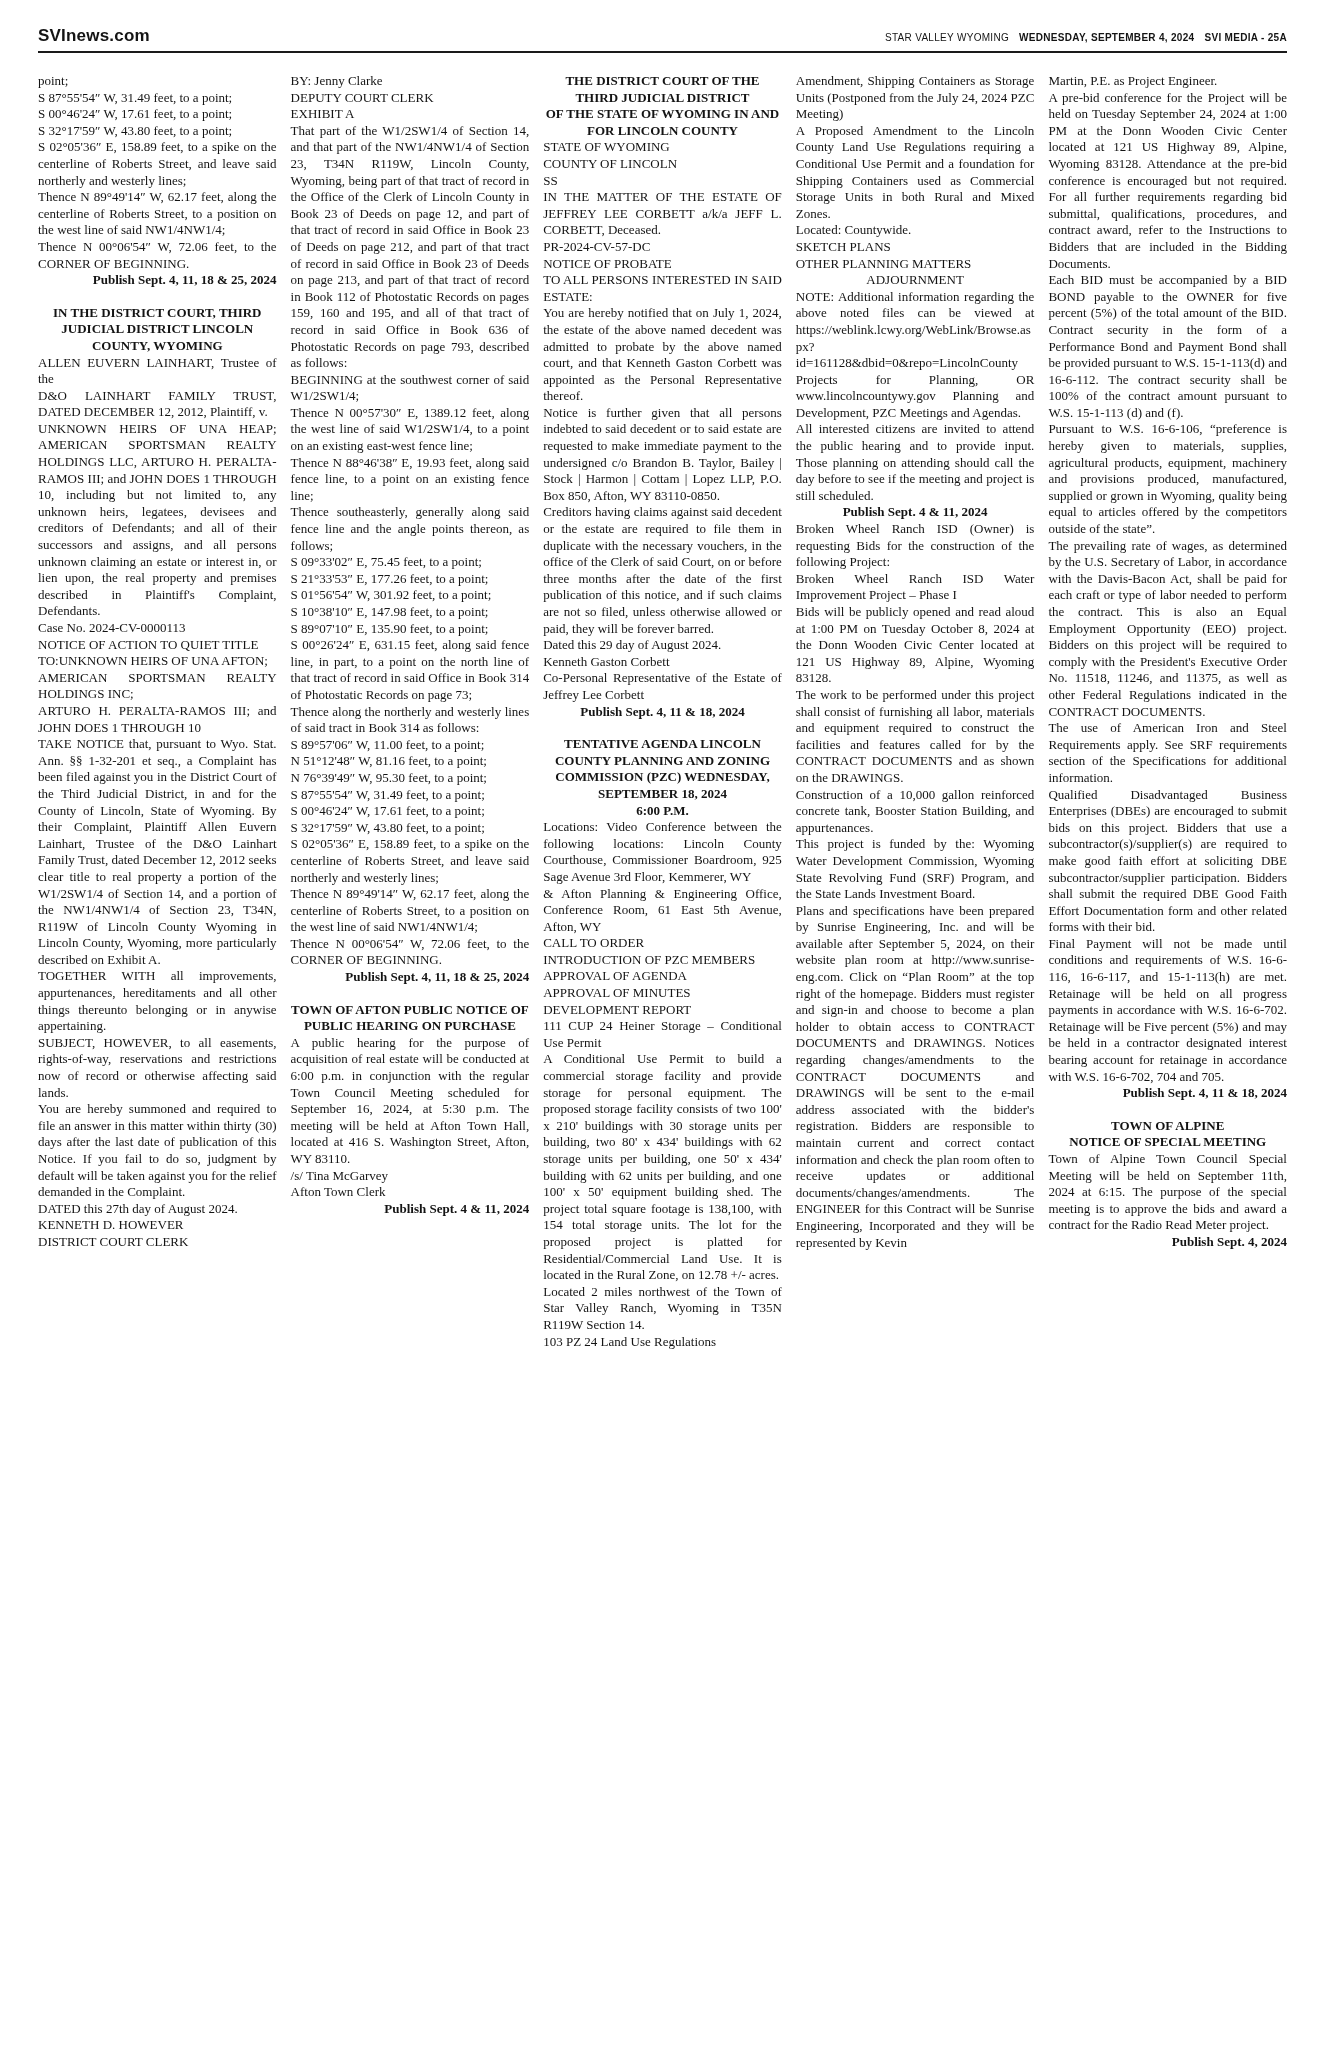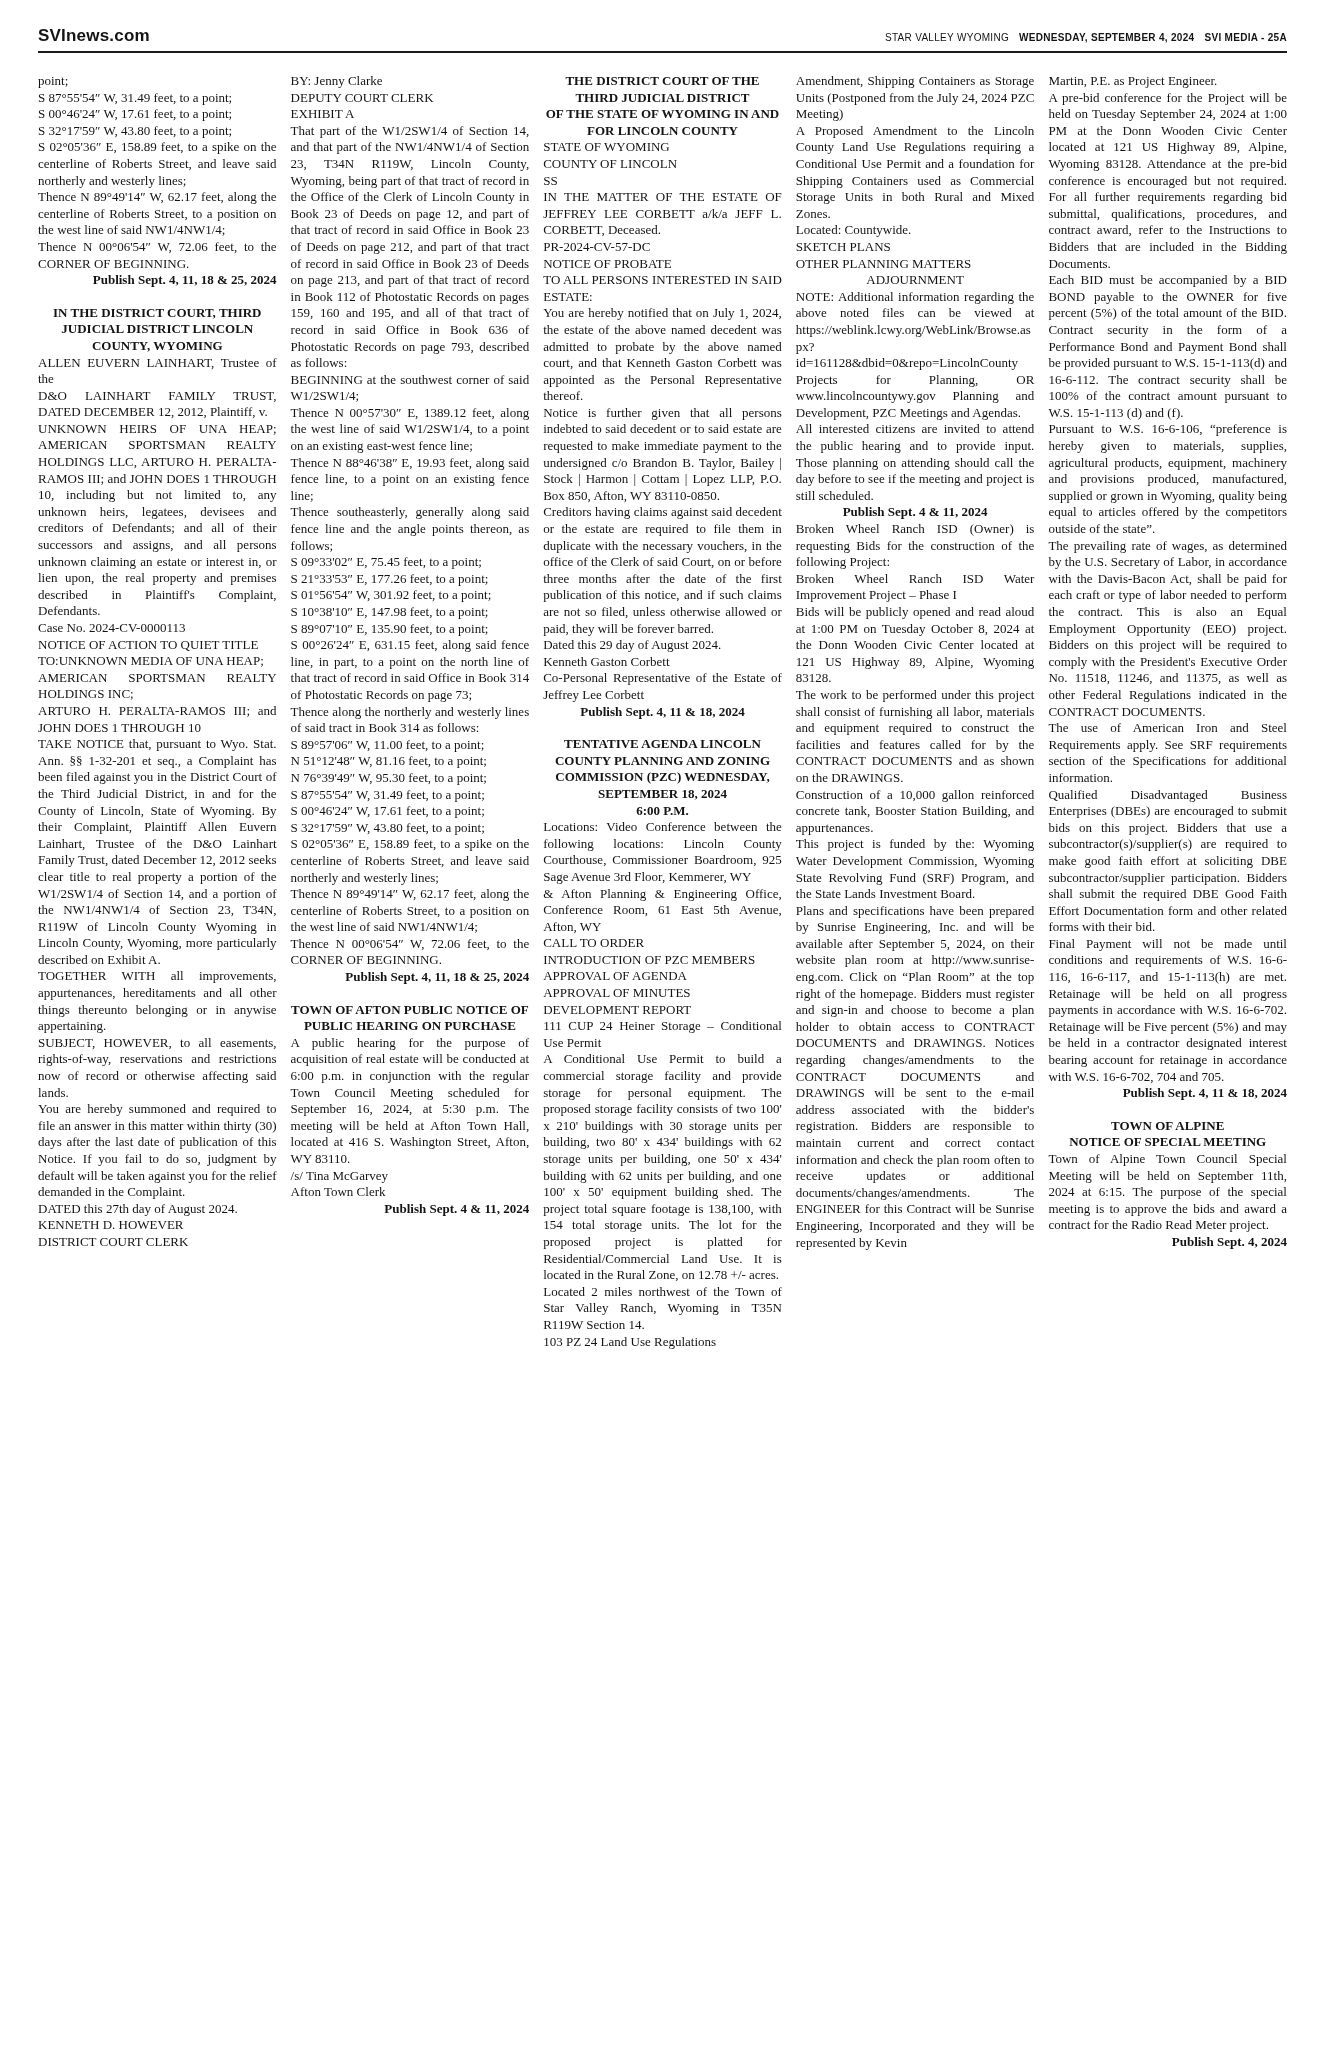--- a/index.html
+++ b/index.html
@@ -95,21 +95,21 @@
         <p class="blk body">S 02°05'36″ E, 158.89 feet, to a spike on the centerline of Roberts Street, and leave said northerly and westerly lines;</p>
         <p class="blk body">Thence N 89°49'14″ W, 62.17 feet, along the centerline of Roberts Street, to a position on the west line of said NW1/4NW1/4;</p>
         <p class="blk body">Thence N 00°06'54″ W, 72.06 feet, to the CORNER OF BEGINNING.</p>
         <p class="blk publish">Publish Sept. 4, 11, 18 &amp; 25, 2024</p>
         <p class="blk heading">IN THE DISTRICT COURT, THIRD JUDICIAL DISTRICT LINCOLN COUNTY, WYOMING</p>
         <p class="blk body">ALLEN EUVERN LAINHART, Trustee of the</p>
         <p class="blk body">D&amp;O LAINHART FAMILY TRUST, DATED DECEMBER 12, 2012, Plaintiff, v.</p>
         <p class="blk body">UNKNOWN HEIRS OF UNA HEAP; AMERICAN SPORTSMAN REALTY HOLDINGS LLC, ARTURO H. PERALTA-RAMOS III; and JOHN DOES 1 THROUGH 10, including but not limited to, any unknown heirs, legatees, devisees and creditors of Defendants; and all of their successors and assigns, and all persons unknown claiming an estate or interest in, or lien upon, the real property and premises described in Plaintiff's Complaint, Defendants.</p>
         <p class="blk body">Case No. 2024-CV-0000113</p>
         <p class="blk body">NOTICE OF ACTION TO QUIET TITLE</p>
-        <p class="blk body">TO:UNKNOWN MEDIA OF UNA HEAP;</p>
+        <p class="blk body">TO:UNKNOWN HEIRS OF UNA AFTON;</p>
         <p class="blk body">AMERICAN SPORTSMAN REALTY HOLDINGS INC;</p>
         <p class="blk body">ARTURO H. PERALTA-RAMOS III; and JOHN DOES 1 THROUGH 10</p>
         <p class="blk body">TAKE NOTICE that, pursuant to Wyo. Stat. Ann. §§ 1-32-201 et seq., a Complaint has been filed against you in the District Court of the Third Judicial District, in and for the County of Lincoln, State of Wyoming. By their Complaint, Plaintiff Allen Euvern Lainhart, Trustee of the D&amp;O Lainhart Family Trust, dated December 12, 2012 seeks clear title to real property a portion of the W1/2SW1/4 of Section 14, and a portion of the NW1/4NW1/4 of Section 23, T34N, R119W of Lincoln County Wyoming in Lincoln County, Wyoming, more particularly described on Exhibit A.</p>
         <p class="blk body">TOGETHER WITH all improvements, appurtenances, hereditaments and all other things thereunto belonging or in anywise appertaining.</p>
         <p class="blk body">SUBJECT, HOWEVER, to all easements, rights-of-way, reservations and restrictions now of record or otherwise affecting said lands.</p>
         <p class="blk body">You are hereby summoned and required to file an answer in this matter within thirty (30) days after the last date of publication of this Notice. If you fail to do so, judgment by default will be taken against you for the relief demanded in the Complaint.</p>
         <p class="blk body">DATED this 27th day of August 2024.</p>
         <p class="blk body">KENNETH D. HOWEVER</p>
         <p class="blk body">DISTRICT COURT CLERK</p>
       </div>

